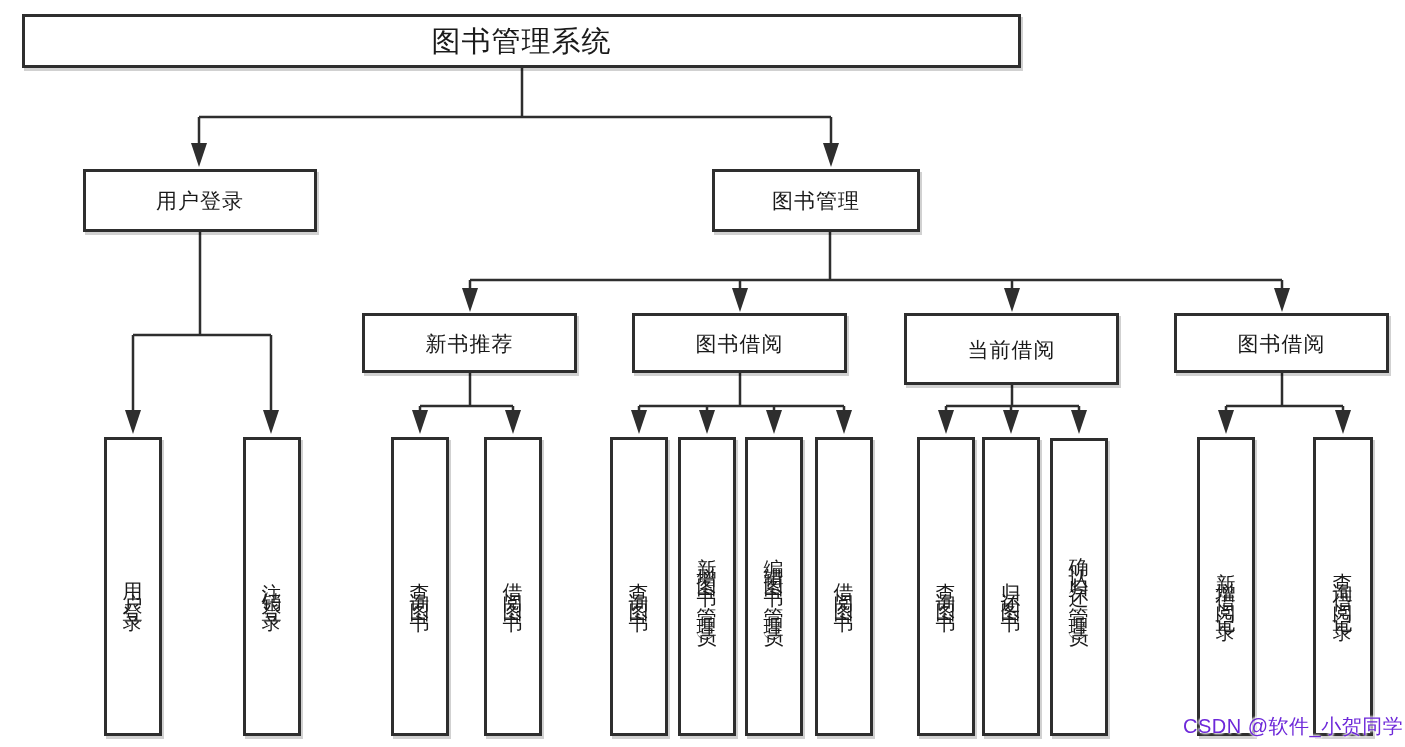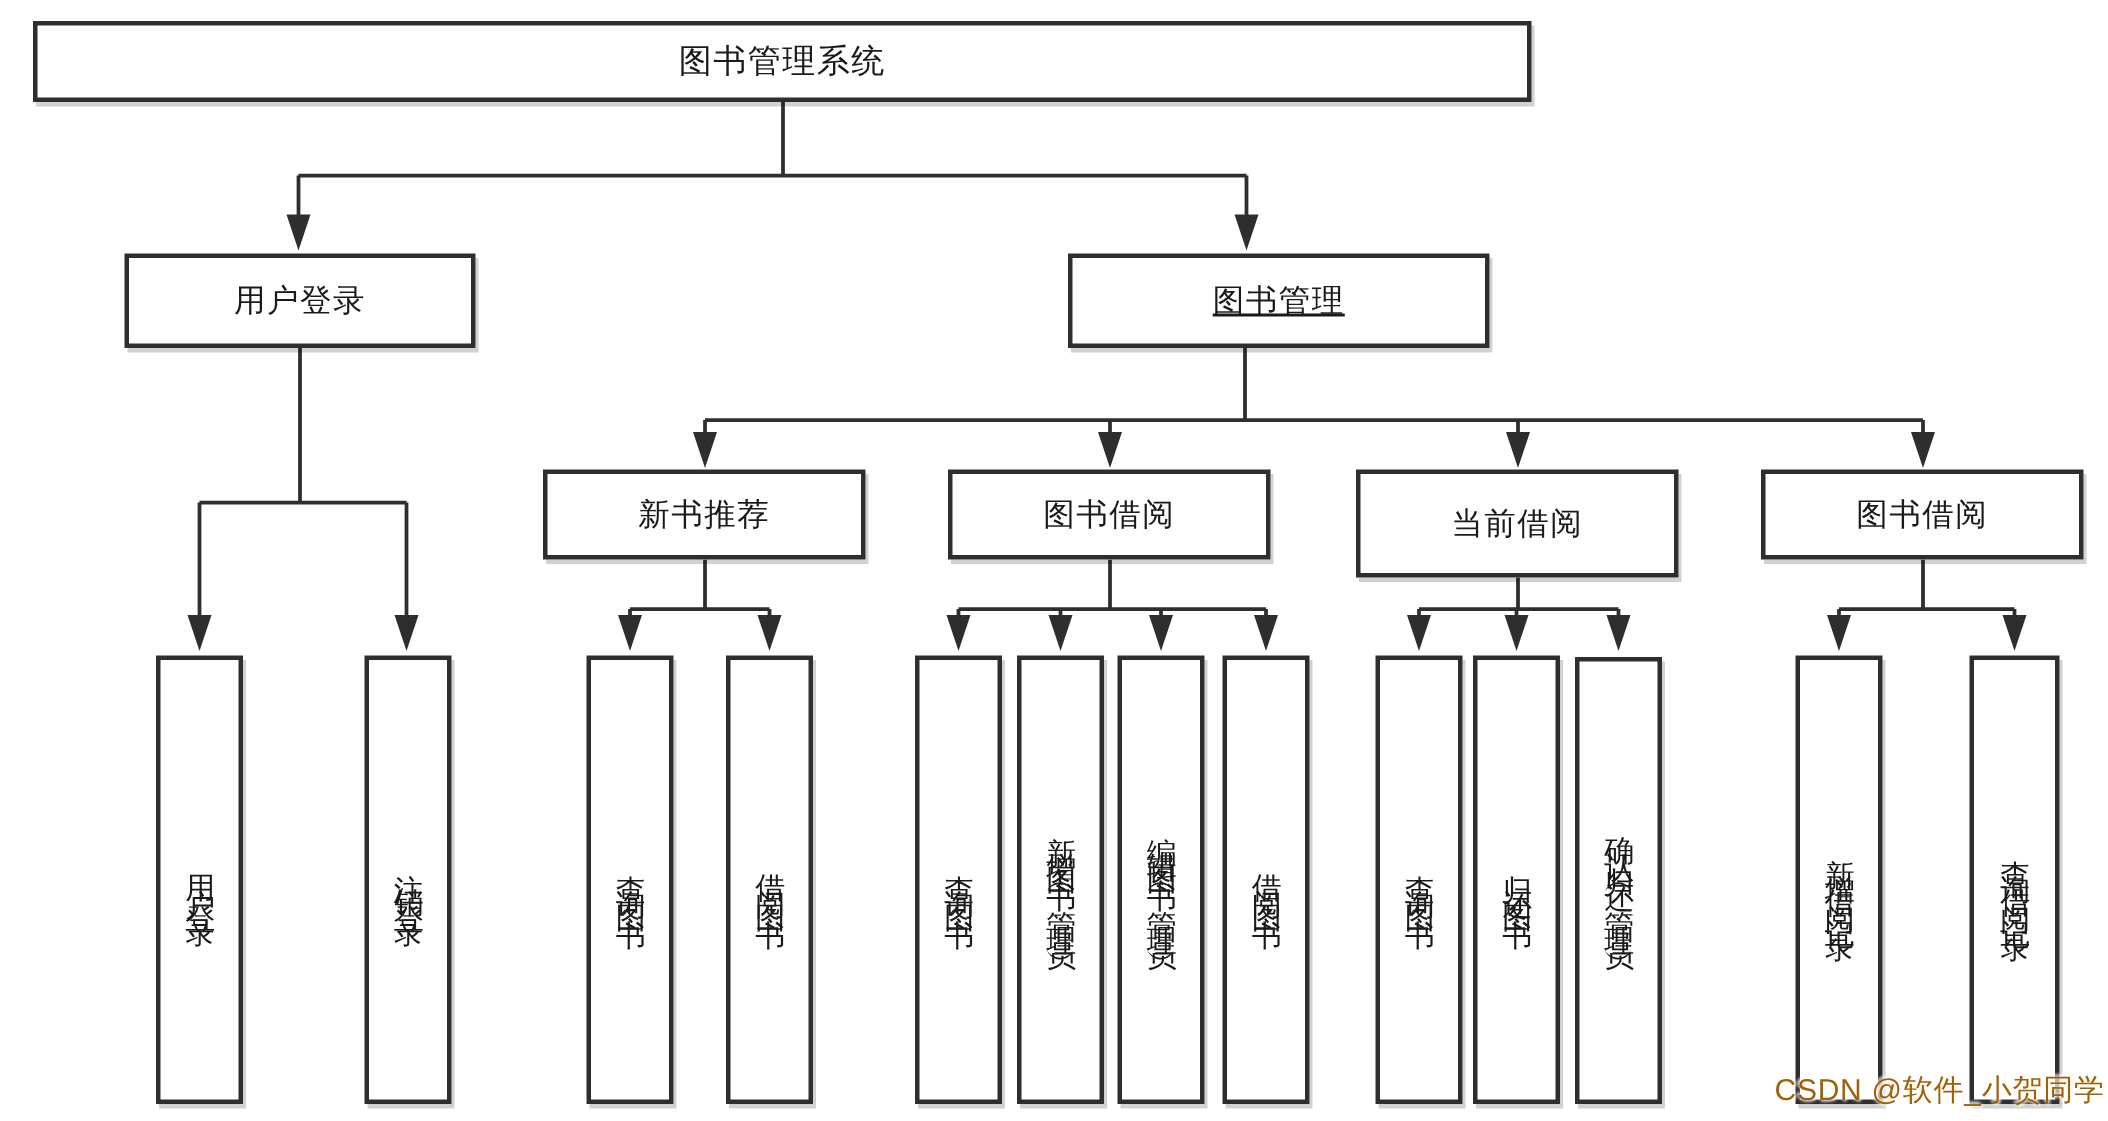--- a/index.html
+++ b/index.html
@@ -6,29 +6,29 @@
   body{font-family:"Liberation Sans","DejaVu Sans",sans-serif;}
   .canvas{position:relative;width:1405px;height:747px;background:#ffffff;overflow:hidden;}
   svg.connectors{position:absolute;left:0;top:0;width:1405px;height:747px;z-index:1;}
   .node{
     position:absolute;box-sizing:border-box;z-index:2;
     border:3px solid #2e2e2e;background:#ffffff;color:#1a1a1a;
     display:flex;align-items:center;justify-content:center;
     box-shadow:2px 3px 0 rgba(0,0,0,0.18);
   }
   .h{font-size:21px;letter-spacing:1px;line-height:1;white-space:nowrap;}
-  .root-label{font-size:22px;}
+  .root-label{font-size:29px;}
   .v{
     writing-mode:vertical-rl;text-orientation:mixed;
     font-size:20px;letter-spacing:10px;line-height:1;
   }
   .watermark{
     position:absolute;left:1183px;top:713px;z-index:5;
     font-size:20px;letter-spacing:0.5px;white-space:nowrap;
-    color:#a16207;
+    color:#6d28d9;
     text-shadow:0 0 3px #ffffff, 1px 1px 2px #ffffff, -1px -1px 2px #ffffff;
   }
 </style>
 </head>
 <body>
 
 <div class="canvas">
 
   <svg class="connectors" viewBox="0 0 1405 747" fill="none" stroke="#2e2e2e" stroke-width="2.5">
 
@@ -80,21 +80,21 @@
     </g>
   </svg>
 
   <div class="node h root-label" style="left:22px;top:14px;width:999px;height:54px;">
     <span>图书管理系统</span>
   </div>
 
   <div class="node h" style="left:83px;top:169px;width:234px;height:63px;">
     <span>用户登录</span>
   </div>
-  <div class="node h" style="left:712px;top:169px;width:281px;height:63px;text-decoration:underline;">
+  <div class="node h" style="left:712px;top:169px;width:208px;height:63px;">
     <span>图书管理</span>
   </div>
 
   <div class="node h" style="left:362px;top:313px;width:215px;height:60px;">
     <span>新书推荐</span>
   </div>
   <div class="node h" style="left:632px;top:313px;width:215px;height:60px;">
     <span>图书借阅</span>
   </div>
   <div class="node h" style="left:904px;top:313px;width:215px;height:72px;">

